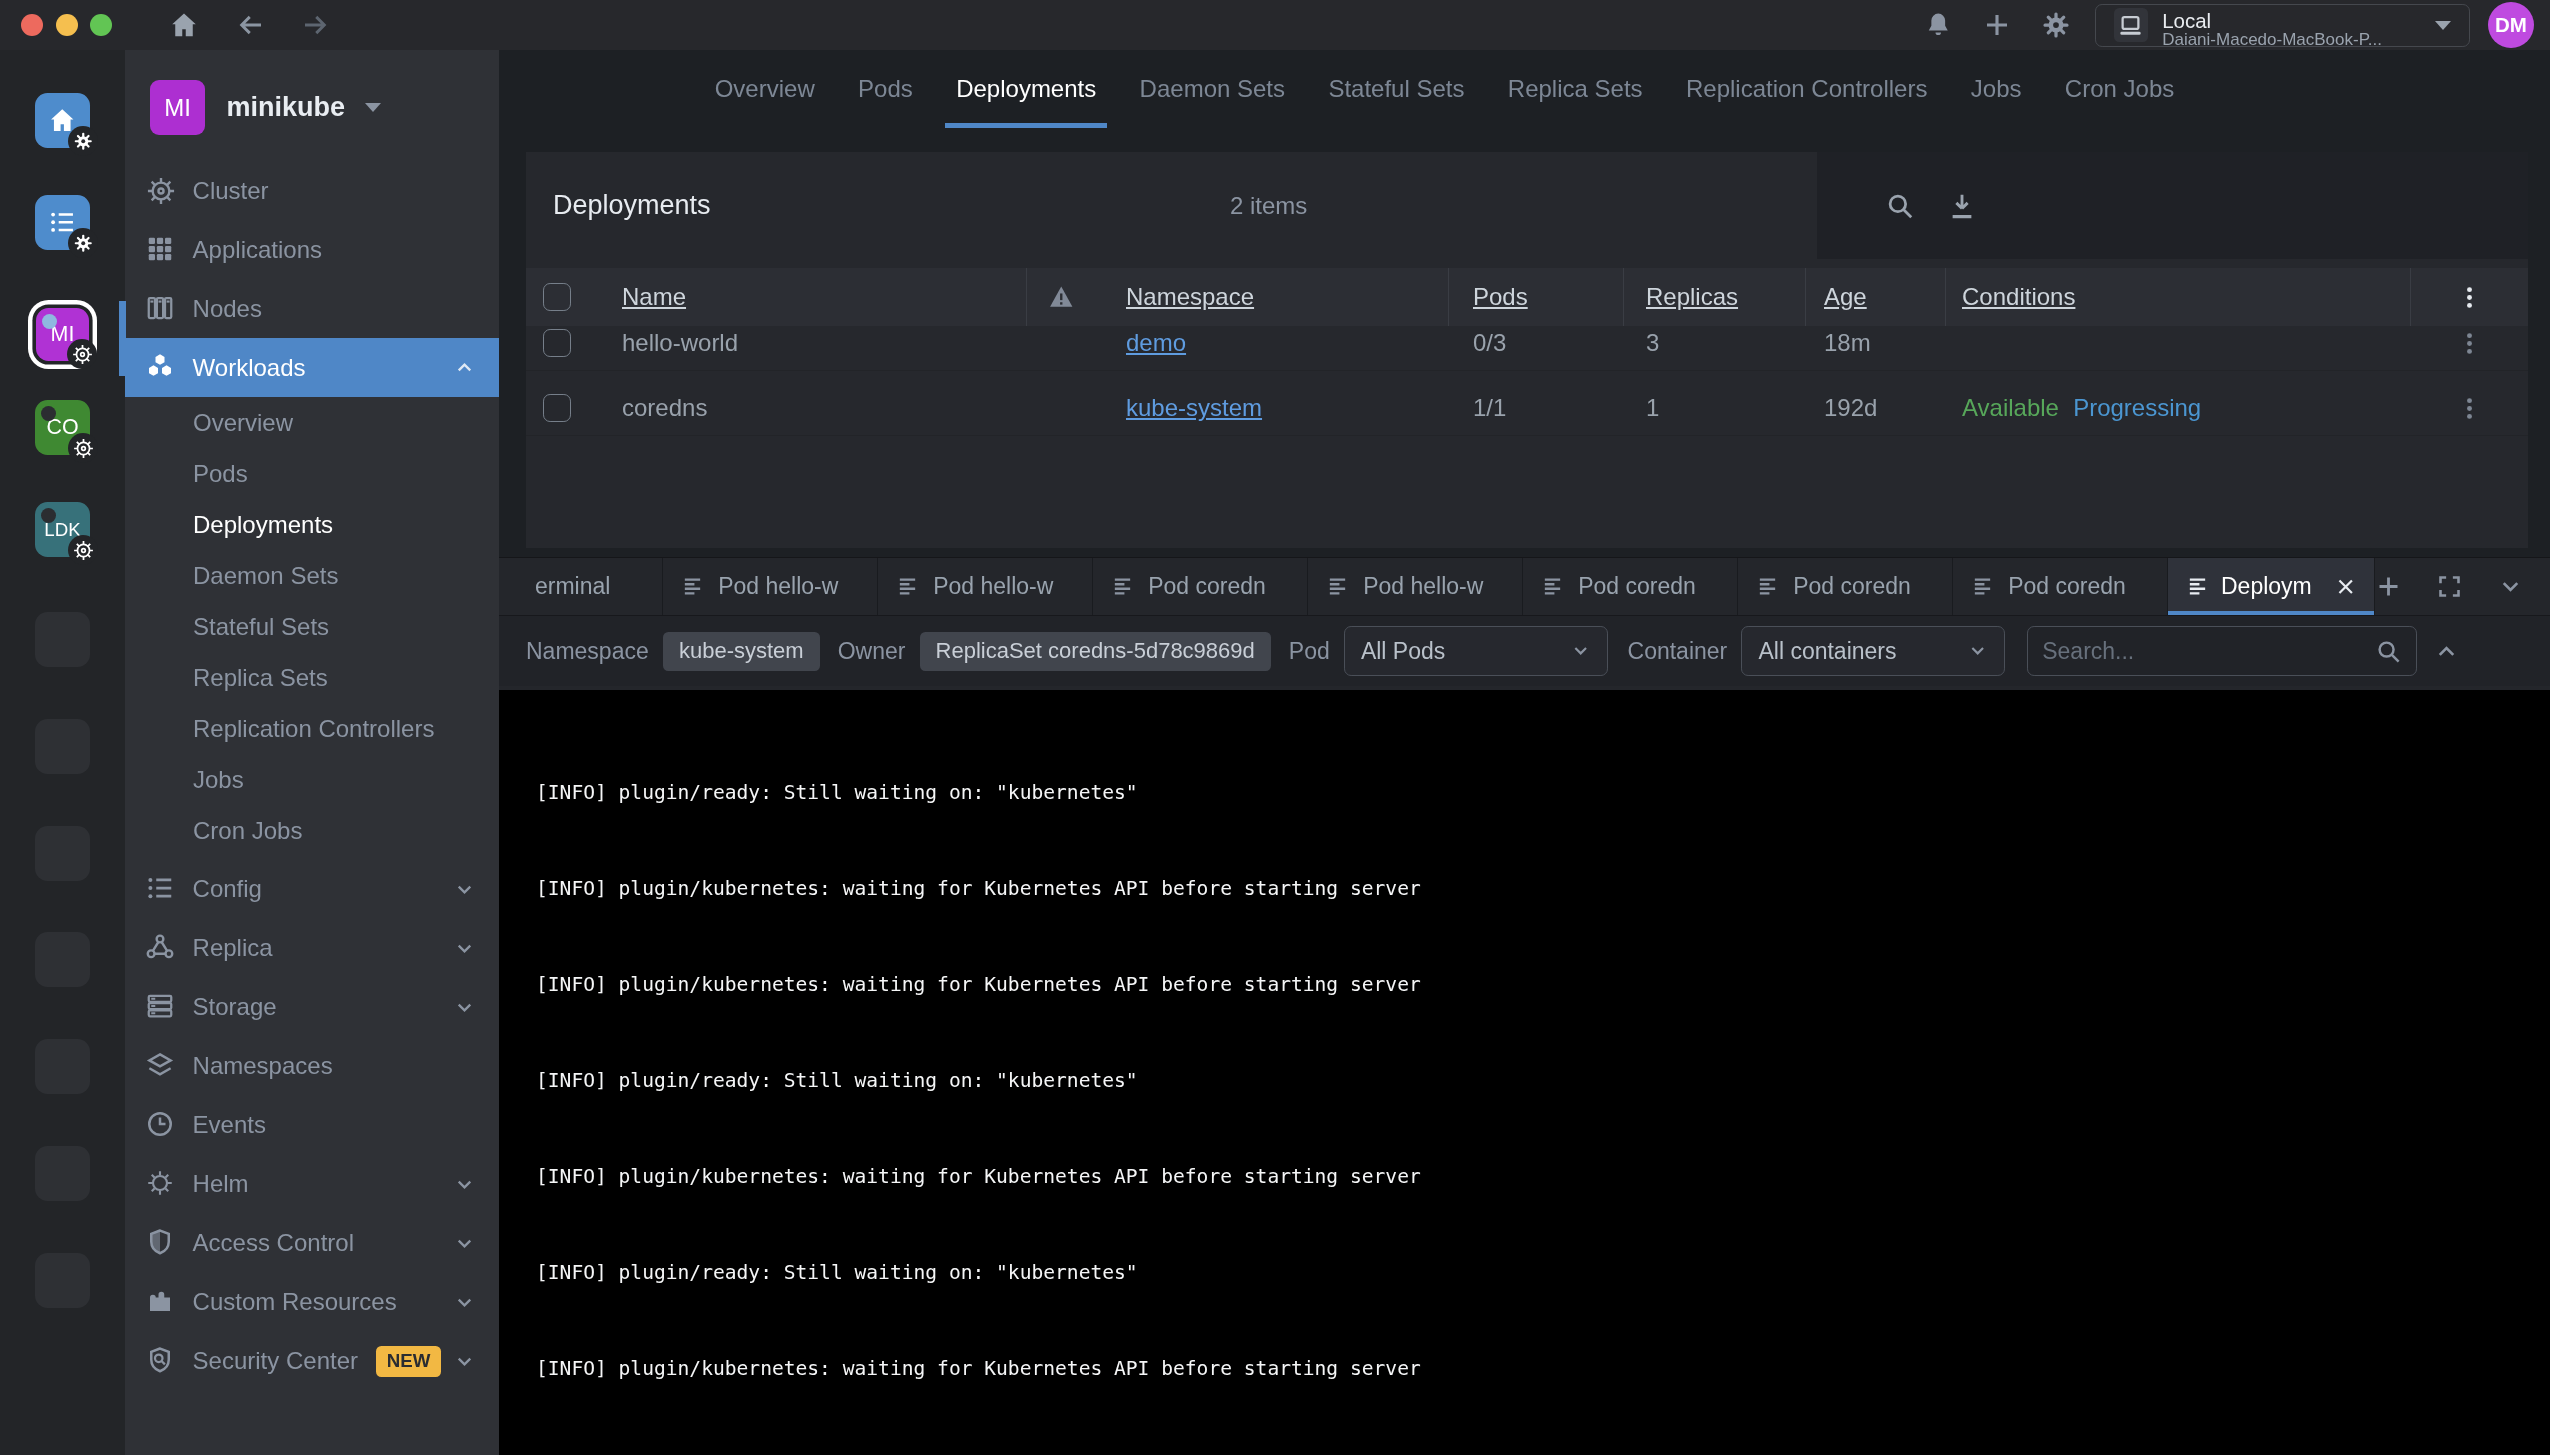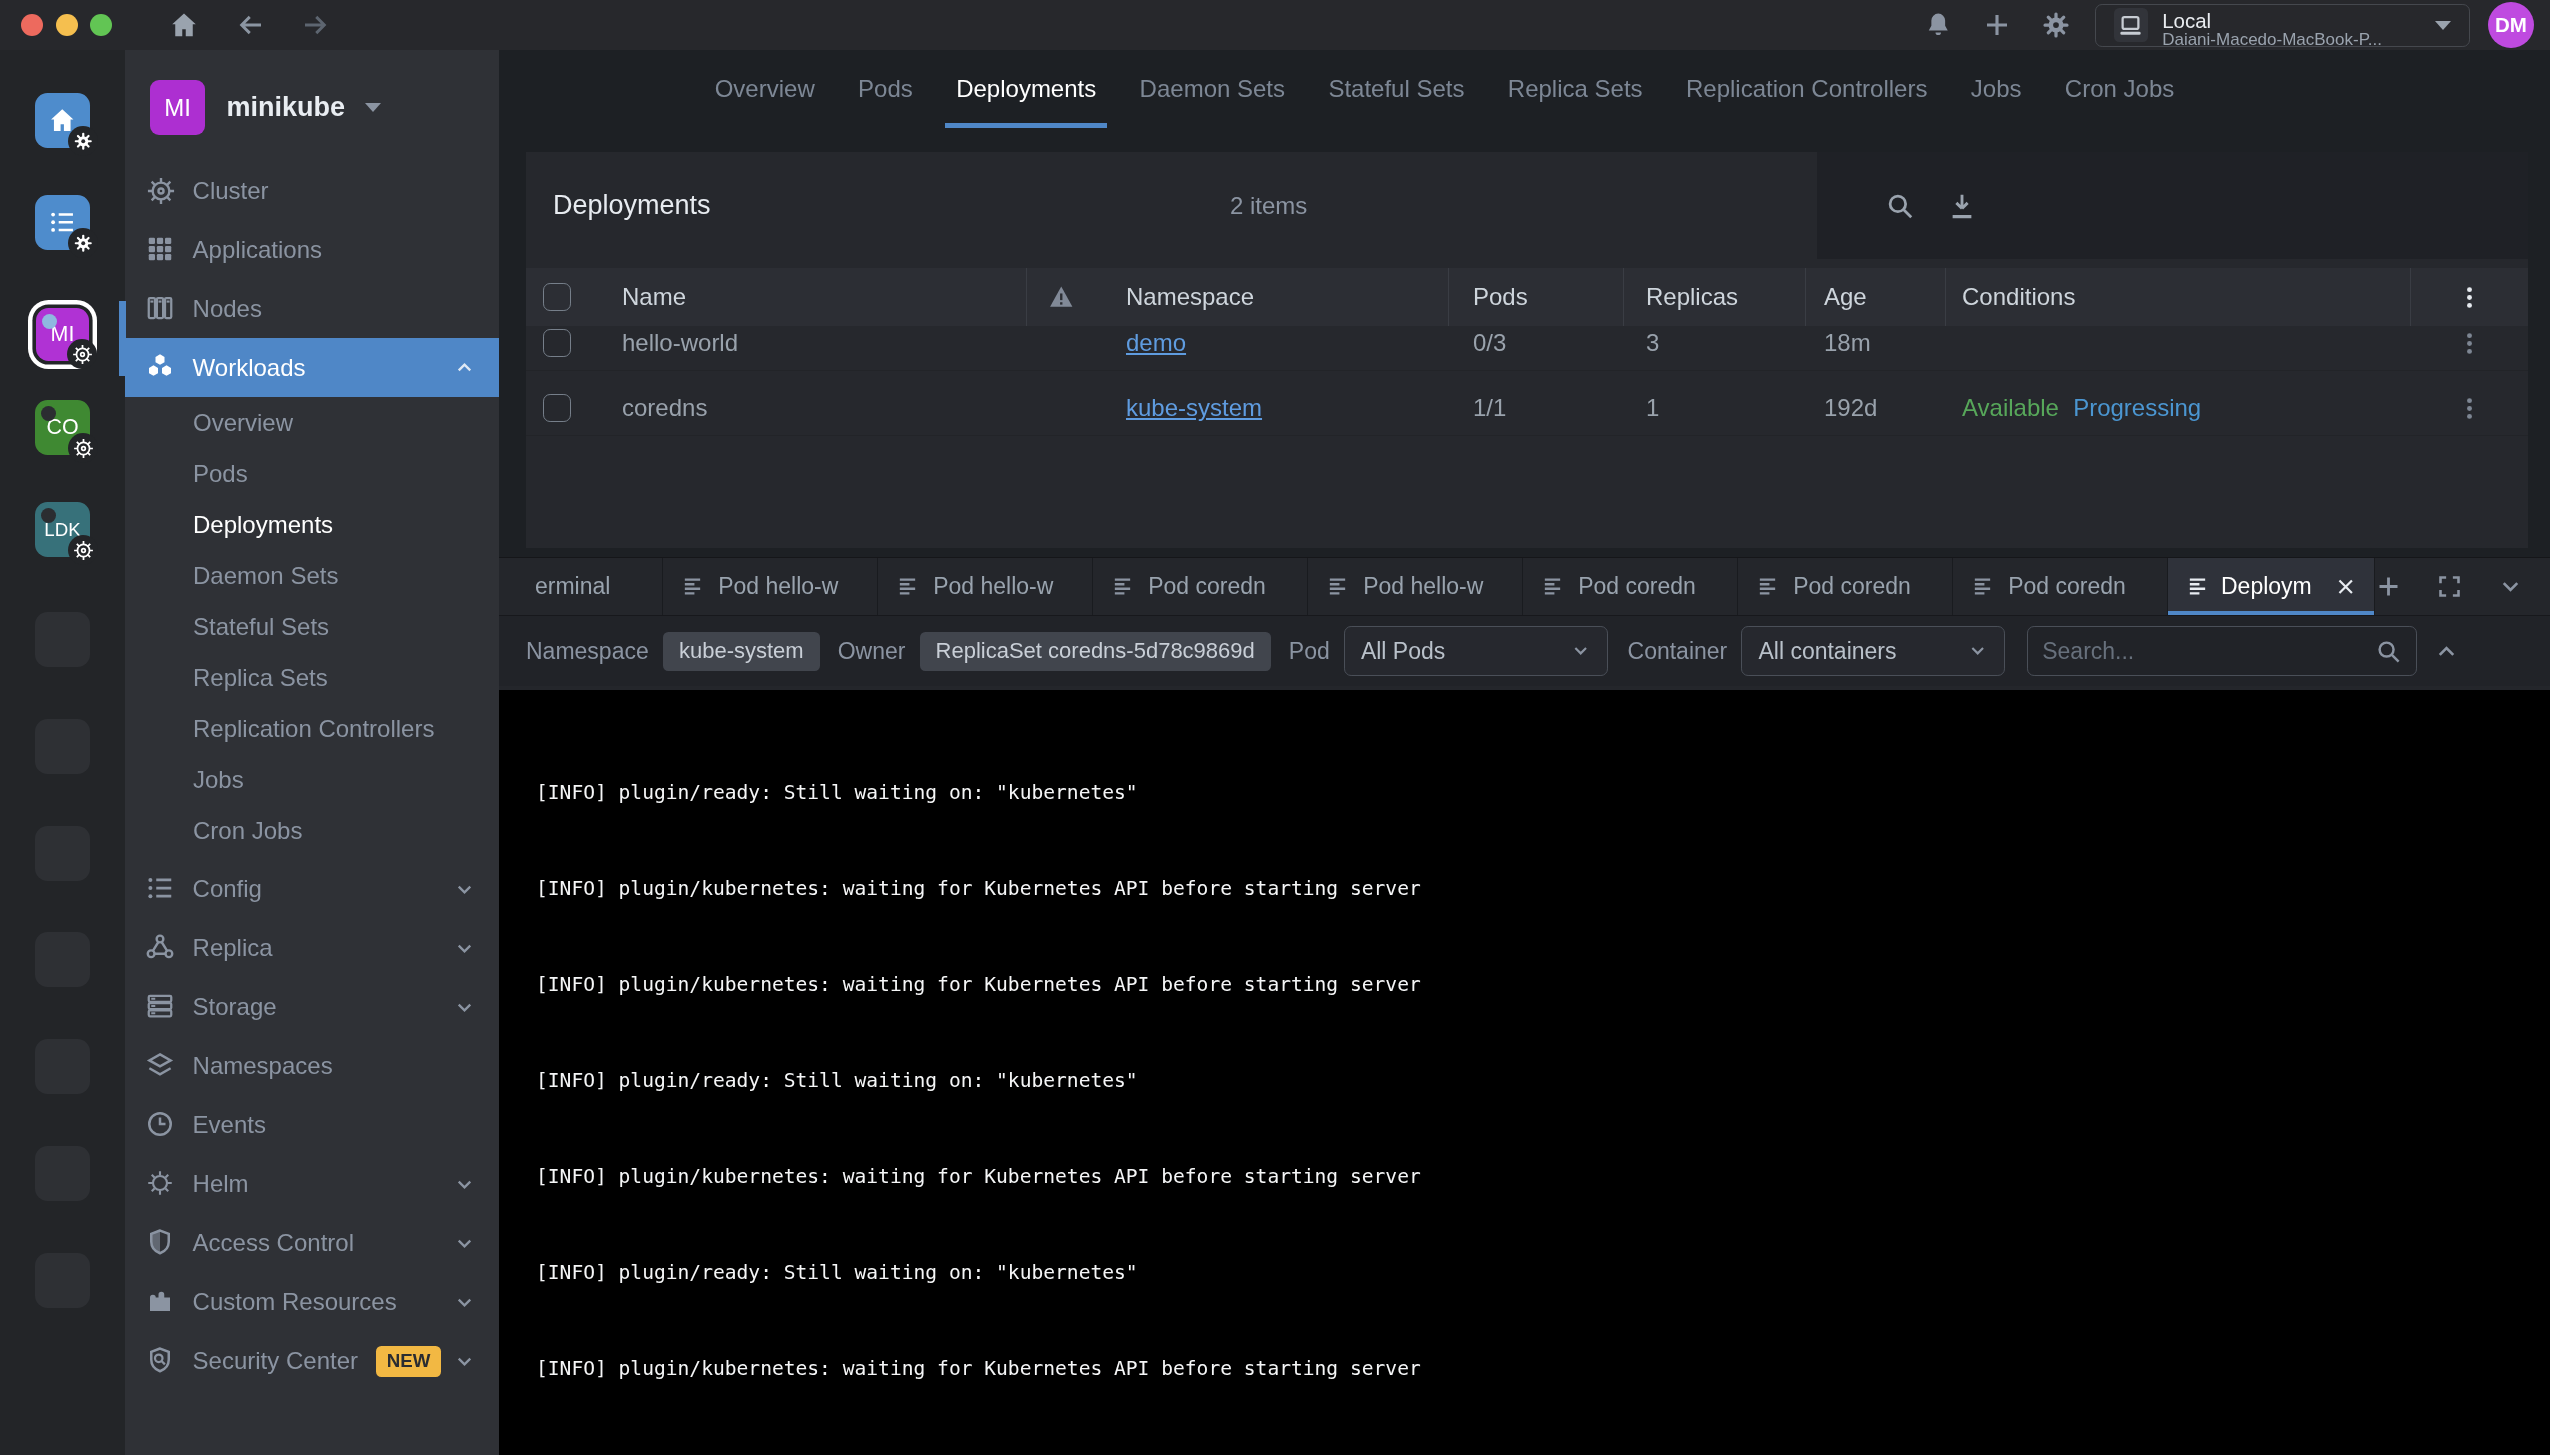--- a/index.html
+++ b/index.html
@@ -93,21 +93,21 @@
   .panel-tools { position:absolute; right:0; top:0; width:711px; height:107px; background:#1f2126;
     display:flex; align-items:center; padding-left:36px; }
   .ns-select { width:516px; height:52px; border:1.8px solid #757d88; border-radius:5.3px;
     display:flex; align-items:center; padding:0 19.6px; font-size:24px; color:#b6bec8; }
   .ns-select .chev { margin-left:auto; width:23px; height:23px; color:#9aa3ae; }
   .tool-ic { margin-left:32px; color:#9aa3ae; }
 
   .grid-cols { display:grid; grid-template-columns:62px 439px 69px 353px 175px 182px 140px 1fr 117px;
     align-items:center; }
   .thead { position:absolute; left:0; top:116px; right:0; height:58px; background:#2c2e34;
-    font-size:24px; color:#ced5dc; }
+    font-size:24px; color:#ced5dc;text-decoration:underline; }
   .th { display:flex; align-items:center; height:100%; }
   .th.bordered { border-right:1.8px solid #3a3d44; }
   .pad-name { padding-left:34px; } .pad-ns { padding-left:30px; } .pad-pods { padding-left:24px; }
   .pad-rep { padding-left:22px; } .pad-age { padding-left:18px; } .pad-cond { padding-left:16px; }
   .checkbox { width:28.5px; height:28.5px; border:1.8px solid #767f8a; border-radius:7.1px; margin:0 auto; }
   .warn-ic { margin:0 auto; color:#8b94a2; }
   .kebab { margin:0 auto; width:27px; height:27px; }
   .thead .kebab { color:#e6eaef; }
   .trow { position:absolute; left:0; right:0; height:55px; font-size:24px; color:#99a2ac;
     border-bottom:1.8px solid #222428; }

